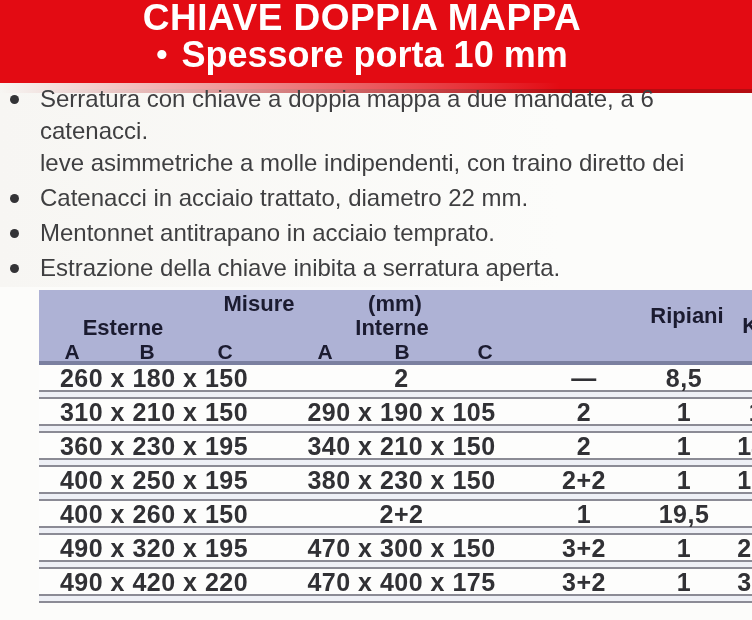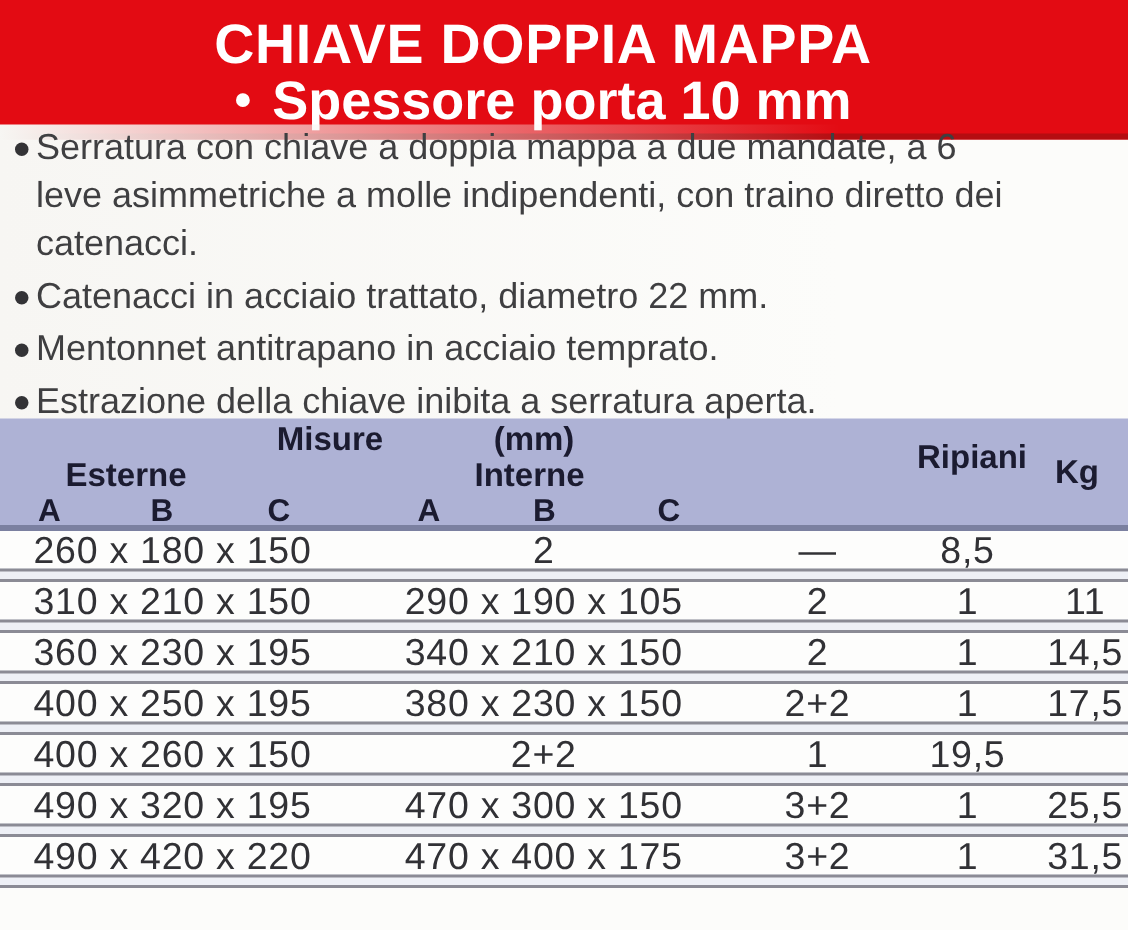--- a/index.html
+++ b/index.html
@@ -21,55 +21,55 @@
   .page { position: relative; width: 752px; height: 620px; }
 
   
   .banner {
     position: absolute; top: 0; left: 0;
     width: 752px; height: 93px;
     background: var(--banner-bg);
     border-bottom: 4px solid var(--banner-edge);
     color: var(--banner-text);
     text-align: center;
-    padding-top: 12px; padding-right: 28px;
+    padding-top: 0; padding-right: 28px;
   }
   .banner-title {
     font-size: 37px; font-weight: 700; line-height: 35px;
     letter-spacing: 0.5px; white-space: nowrap;
   }
   .banner-subtitle {
     font-size: 36px; font-weight: 700; line-height: 38px;
     white-space: nowrap;
   }
   .sub-bullet { display: inline-block; margin-right: 14px; font-size: 32px; vertical-align: 2px; }
 
   
   .features {
     position: absolute; top: 83px; left: 0; width: 700px;
     list-style: none;
     background: linear-gradient(90deg, #f7f6f3, rgba(255,255,255,0) 80%);
   }
   .features li {
     position: relative;
-    padding-left: 24px;
+    padding-left: 40px;
     font-size: 24px; line-height: 32px;
     color: var(--body-text);
     margin-bottom: 3px;
   }
   .features li::before {
     content: "";
     position: absolute; left: 10px; top: 12px;
     width: 9px; height: 9px; border-radius: 50%;
     background: #333336;
   }
   .features .fline { display: block; }
 
   
-  .spec-table { position: absolute; top: 279px; left: 0; width: 752px; }
+  .spec-table { position: absolute; top: 290px; left: 0; width: 752px; padding-left: 39px; }
   .thead {
     position: relative;
     width: 752px; height: 75px;
     background: var(--table-header-bg);
     border-bottom: 4px solid #7b80a0;
     color: var(--table-header-text);
     font-weight: 700;
   }
   .thead .h {
     position: absolute;
@@ -89,43 +89,43 @@
   .l-a2 { left: 286px; } .l-b2 { left: 363px; } .l-c2 { left: 446px; }
 
   .tbody { width: 752px; background: #fdfdfc; }
   .trow {
     display: grid;
     grid-template-columns: 230px 265px 100px 100px 57px;
     height: 25px; line-height: 26px;
     font-size: 25px; color: #313135;
     letter-spacing: 0.5px;
   }
-  .trow .c { text-align: center; white-space: nowrap; }
+  .trow .c { text-align: center; white-space: nowrap; font-weight: bold; }
   .sep {
     height: 9px;
     border-top: 2px solid var(--separator);
     border-bottom: 2px solid var(--separator);
     background: #eef0f6;
   }
 </style>
 </head>
 <body>
 
 <div class="page">
 
   <header class="banner">
     <div class="banner-title">CHIAVE DOPPIA MAPPA</div>
     <div class="banner-subtitle"><span class="sub-bullet">•</span><span>Spessore porta 10 mm</span></div>
   </header>
 
   <ul class="features">
     <li>
       <span class="fline">Serratura con chiave a doppia mappa a due mandate, a 6</span>
+      <span class="fline">catenacci.</span>
       <span class="fline">leve asimmetriche a molle indipendenti, con traino diretto dei</span>
-      <span class="fline">catenacci.</span>
     </li>
     <li>
       <span class="fline">Catenacci in acciaio trattato, diametro 22 mm.</span>
     </li>
     <li>
       <span class="fline">Mentonnet antitrapano in acciaio temprato.</span>
     </li>
     <li>
       <span class="fline">Estrazione della chiave inibita a serratura aperta.</span>
     </li>

